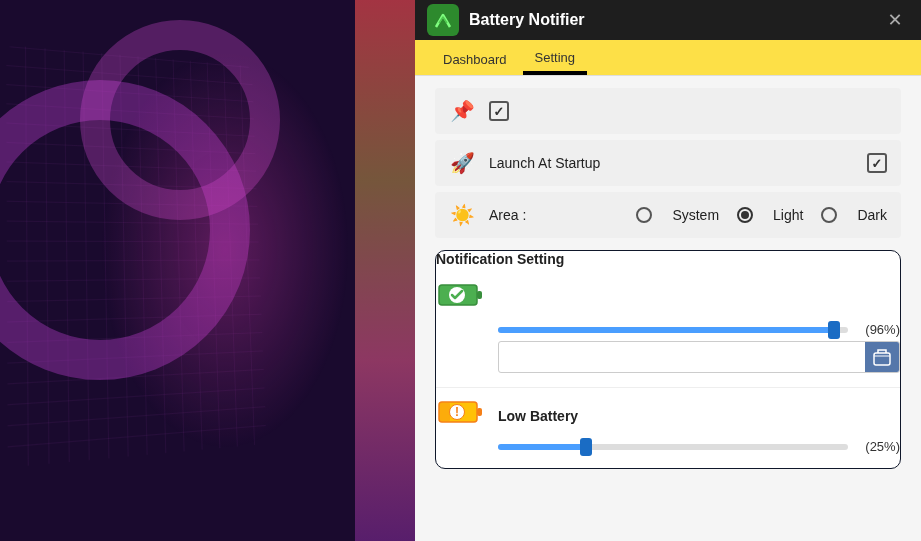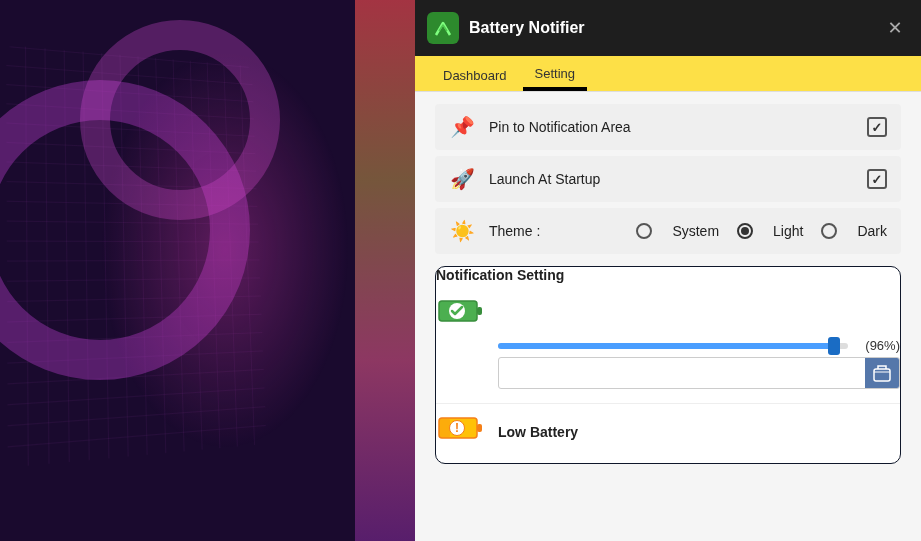--- a/index.html
+++ b/index.html
@@ -69,21 +69,21 @@
       display: flex;
       flex-direction: column;
     }
 
     
     .title-bar {
       background: #1e1e1e;
       display: flex;
       align-items: center;
       padding: 0 12px;
-      height: 56px;
+      height: 40px;
       flex-shrink: 0;
     }
     .title-bar-icon {
       width: 32px;
       height: 32px;
       margin-right: 10px;
       background: #2d8a2d;
       border-radius: 6px;
       display: flex;
       align-items: center;
@@ -353,33 +353,32 @@
 
   <div class="nav-tabs">
     <div class="nav-tab">Dashboard</div>
     <div class="nav-tab active">Setting</div>
   </div>
 
   <div class="content">
 
     <div class="setting-row">
       <span class="setting-icon">📌</span>
-      <span class="setting-label">Pin to Notification Area</span>
       <div class="checkbox-icon checked"></div>
     </div>
 
     <div class="setting-row">
       <span class="setting-icon">🚀</span>
       <span class="setting-label">Launch At Startup</span>
       <div class="checkbox-icon checked"></div>
     </div>
 
     <div class="theme-row">
       <span class="setting-icon">☀️</span>
-      <span class="setting-label">Theme :</span>
+      <span class="setting-label">Area :</span>
       <div class="theme-options">
         <div class="radio-option">
           <div class="radio-circle"></div>
           <span class="radio-label">System</span>
         </div>
         <div class="radio-option">
           <div class="radio-circle selected"></div>
           <span class="radio-label">Light</span>
         </div>
         <div class="radio-option">
@@ -433,17 +432,24 @@
             <svg width="46" height="28" viewBox="0 0 46 28">
               <rect x="1" y="4" width="38" height="20" rx="3" ry="3" fill="#ffc107" stroke="#f57f17" stroke-width="1.5"></rect>
               <rect x="2" y="5" width="10" height="18" rx="1" fill="#f57f17" opacity="0.3"></rect>
               <rect x="39" y="10" width="5" height="8" rx="2" fill="#f57f17"></rect>
               <circle cx="19" cy="14" r="7.5" fill="white" stroke="#f57f17" stroke-width="1"></circle>
               <text x="19" y="18" text-anchor="middle" font-size="12" font-weight="bold" fill="#f57f17">!</text>
             </svg>
           </div>
           <span class="battery-name">Low Battery</span>
         </div>
+        <div class="slider-row">
+          <div class="slider-track">
+            <div class="slider-fill" style="width:25%"></div>
+            <div class="slider-thumb" style="left:calc(25% - 6px)"></div>
+          </div>
+          <span class="slider-value">(25%)</span>
+        </div>
       </div>
 
     </div>
   </div>
 </div>
 
 </body></html>

